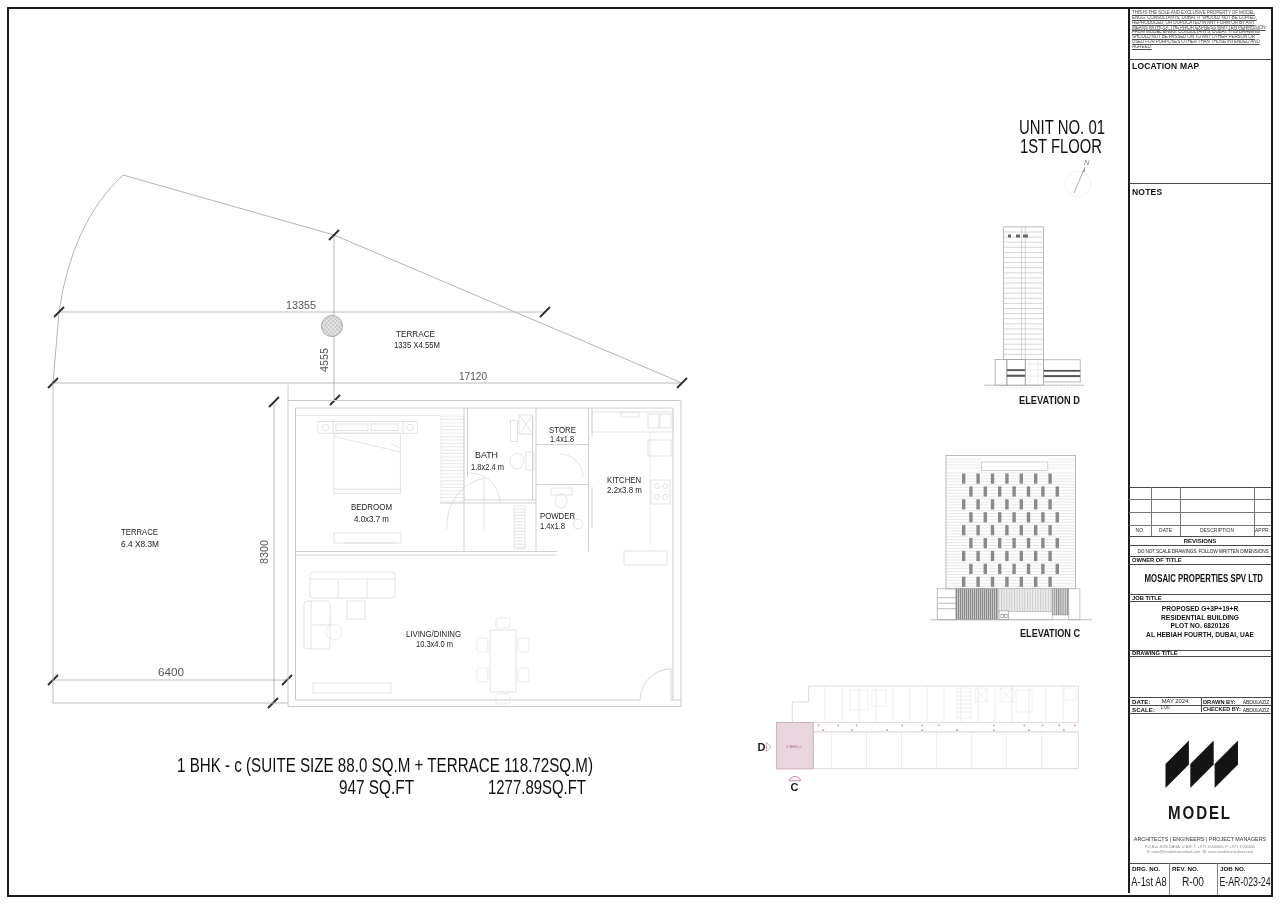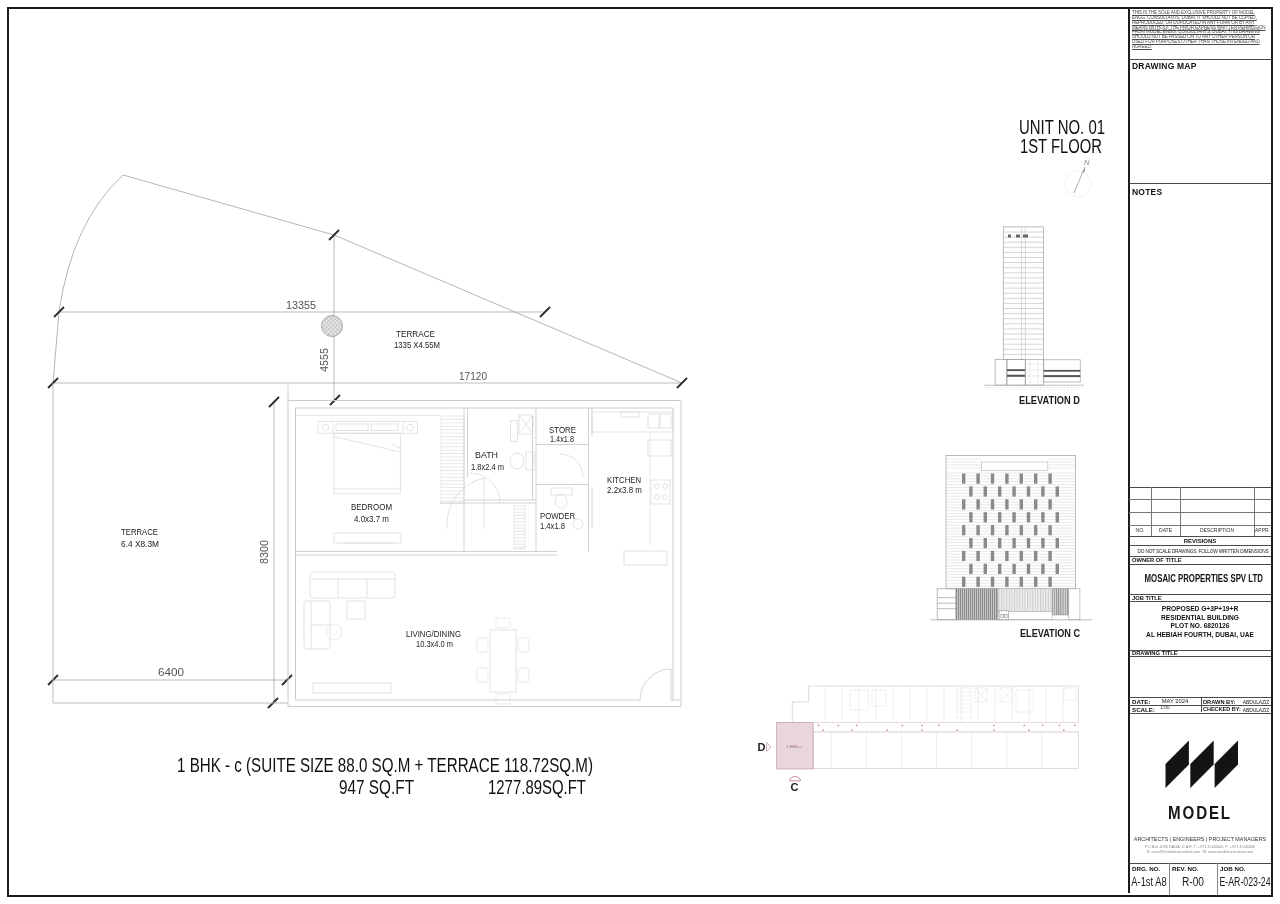--- a/index.html
+++ b/index.html
@@ -650,21 +650,21 @@
   <text x="790.5" y="791" font-size="11" font-weight="bold" fill="#1a1a1a">C</text>
 
   </g>
 </svg>
 
 <div class="abs" style="left:1132px;top:11px;width:134px;font-size:4.9px;line-height:4.85px;color:#4a4a4a;text-decoration:underline;letter-spacing:-0.15px;white-space:nowrap;transform-origin:left top;transform:scaleX(0.94);">
 THIS IS THE SOLE AND EXCLUSIVE PROPERTY OF MODEL<br>ENGG. CONSULTANTS, DUBAI. IT SHOULD NOT BE COPIED,<br>REPRODUCED, OR DUPLICATED IN ANY FORM OR BY ANY<br>MEANS WITHOUT THE PRIOR EXPRESS WRITTEN PERMISSION<br>FROM MODEL ENGG. CONSULTANTS, DUBAI. THIS DRAWING<br>SHOULD NOT BE PASSED ON TO ANY OTHER PERSON OR<br>USED FOR PURPOSES OTHER THAN THOSE INTENDED AND<br>AGREED.
 </div>
 
 <div class="hline" style="left:1129px;top:59px;width:142px;"></div>
-<div class="abs" style="left:1132px;top:61px;font-size:8.5px;font-weight:bold;color:#111;letter-spacing:0.2px;">DRAWING MAP</div>
+<div class="abs" style="left:1132px;top:61px;font-size:8.5px;font-weight:bold;color:#111;letter-spacing:0.2px;">LOCATION MAP</div>
 
 <div class="hline" style="left:1129px;top:183px;width:142px;"></div>
 <div class="abs" style="left:1132px;top:187px;font-size:8.5px;font-weight:bold;color:#111;letter-spacing:0.2px;">NOTES</div>
 
 <div class="hline" style="left:1129px;top:486.5px;width:142px;"></div>
 <div class="hline" style="left:1129px;top:499.3px;width:142px;background:#777;"></div>
 <div class="hline" style="left:1129px;top:512.1px;width:142px;background:#777;"></div>
 <div class="hline" style="left:1129px;top:524.9px;width:142px;background:#777;"></div>
 <div class="hline" style="left:1129px;top:536.2px;width:142px;"></div>
 <div class="vline" style="left:1150.5px;top:486.5px;height:49.7px;background:#777;"></div>

